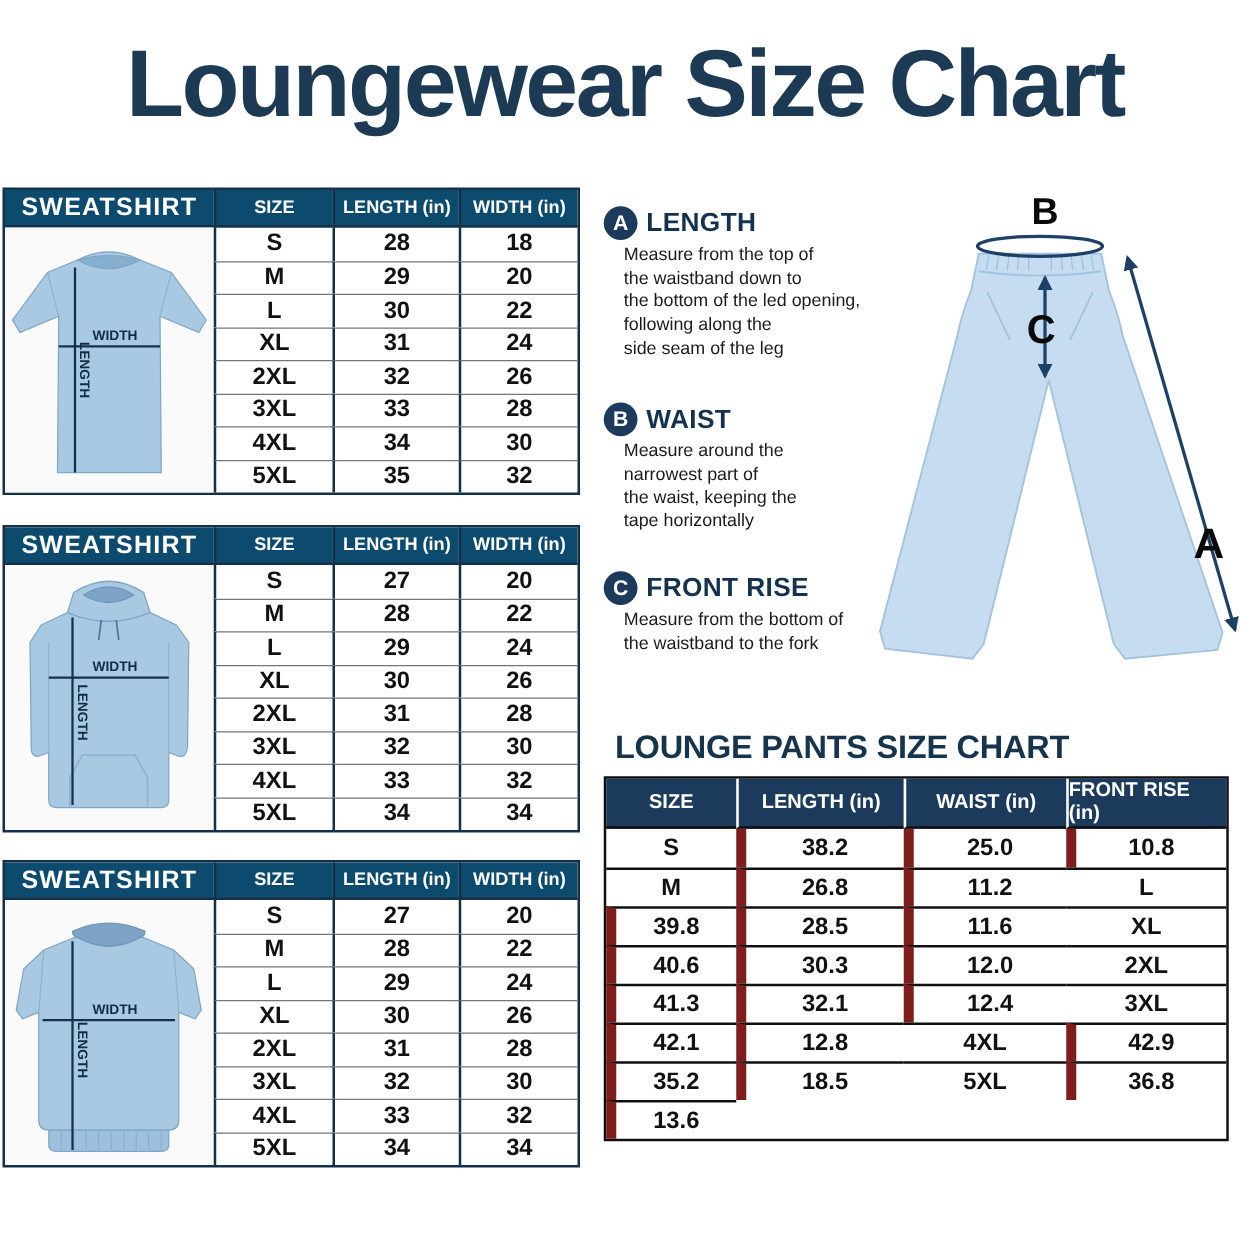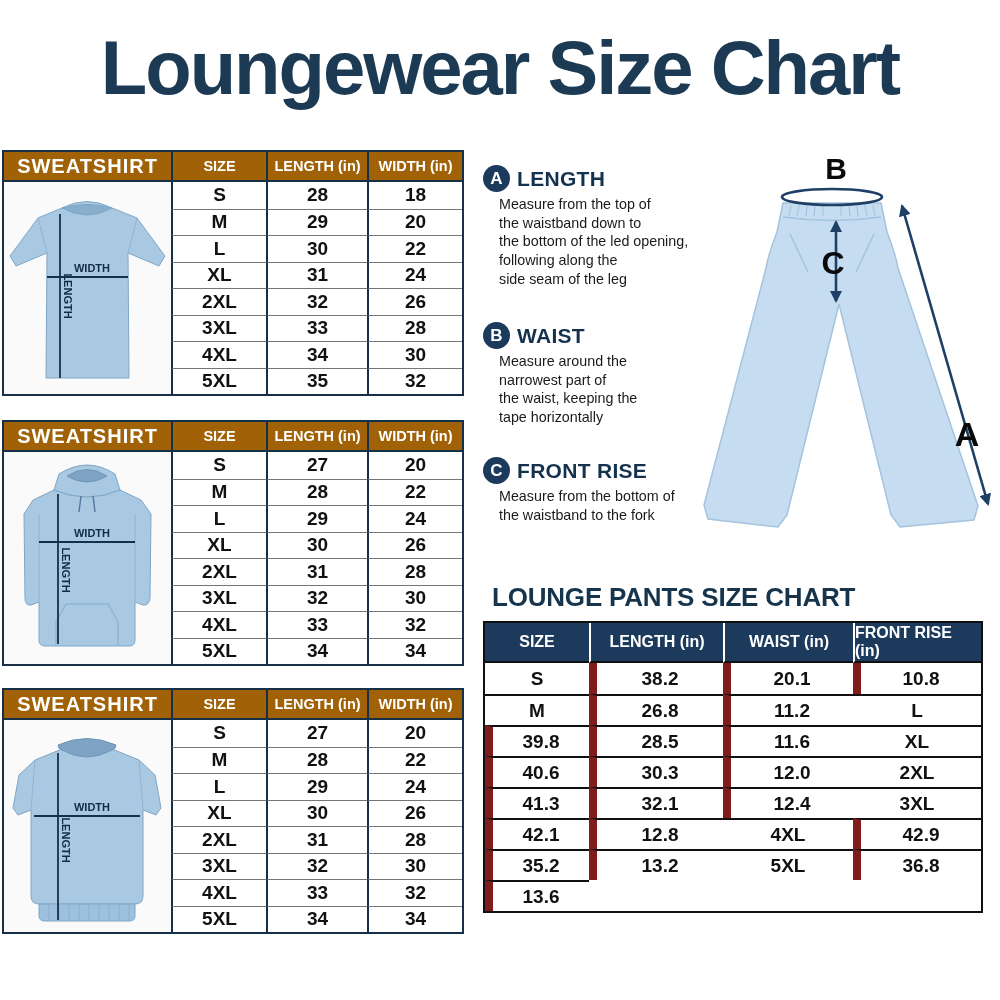--- a/index.html
+++ b/index.html
@@ -8,21 +8,21 @@
   .page { position:relative; width:1000px; height:972px; background:#fff; overflow:hidden; }
 
   .title { position:absolute; top:24px; left:0; width:100%; text-align:center;
            font-size:76px; font-weight:700; color:#1c3a54; letter-spacing:-2px; }
 
   
   .stable { position:absolute; left:2px; width:462px; display:grid;
             grid-template-columns:167px 95px 101px 95px;
             grid-template-rows:30px repeat(8, 26.5px);
             border:2px solid #16304a; background:#fff; }
-  .stable .hcell { background:#a16207; color:#fff; display:flex; align-items:center;
+  .stable .hcell { background:#0c4a6e; color:#fff; display:flex; align-items:center;
                    justify-content:center; font-weight:700; border-bottom:2px solid #16304a; }
   .stable .hcell.label { font-size:20px; letter-spacing:1px; }
   .stable .hcell.col { font-size:14.5px; border-left:2px solid #16304a; }
   .garment-cell { grid-column:1; grid-row:2 / span 8; background:#fafafa;
                   display:flex; justify-content:center; overflow:hidden; }
   .scell { display:flex; align-items:center; justify-content:center; font-size:19px;
            font-weight:700; color:#111; border-left:2px solid #16304a; border-top:1px solid #757575; }
   .scell.first-row { border-top:none; }
 
   
@@ -252,21 +252,21 @@
 
   <h2 class="lounge-title">LOUNGE PANTS SIZE CHART</h2>
 
   <section class="ltable" id="ltable">
     <div class="hcell hc0">SIZE</div>
     <div class="hcell">LENGTH (in)</div>
     <div class="hcell">WAIST (in)</div>
     <div class="hcell">FRONT RISE (in)</div>
   <div class="lcell c0 r0">S</div>
       <div class="lcell r0">38.2</div>
-      <div class="lcell r0">20.1</div>
+      <div class="lcell r0">25.0</div>
       <div class="lcell r0">10.8</div>
       <div class="lcell c0">M</div>
       <div class="lcell">26.8</div>
       <div class="lcell">11.2</div>
       <div class="lcell c0">L</div>
       <div class="lcell">39.8</div>
       <div class="lcell">28.5</div>
       <div class="lcell">11.6</div>
       <div class="lcell c0">XL</div>
       <div class="lcell">40.6</div>
@@ -275,19 +275,19 @@
       <div class="lcell c0">2XL</div>
       <div class="lcell">41.3</div>
       <div class="lcell">32.1</div>
       <div class="lcell">12.4</div>
       <div class="lcell c0">3XL</div>
       <div class="lcell">42.1</div>
       <div class="lcell">12.8</div>
       <div class="lcell c0">4XL</div>
       <div class="lcell">42.9</div>
       <div class="lcell">35.2</div>
-      <div class="lcell">13.2</div>
+      <div class="lcell">18.5</div>
       <div class="lcell c0">5XL</div>
       <div class="lcell">36.8</div>
       <div class="lcell">13.6</div>
     </section>
 
 </div>
 
 </body></html>

